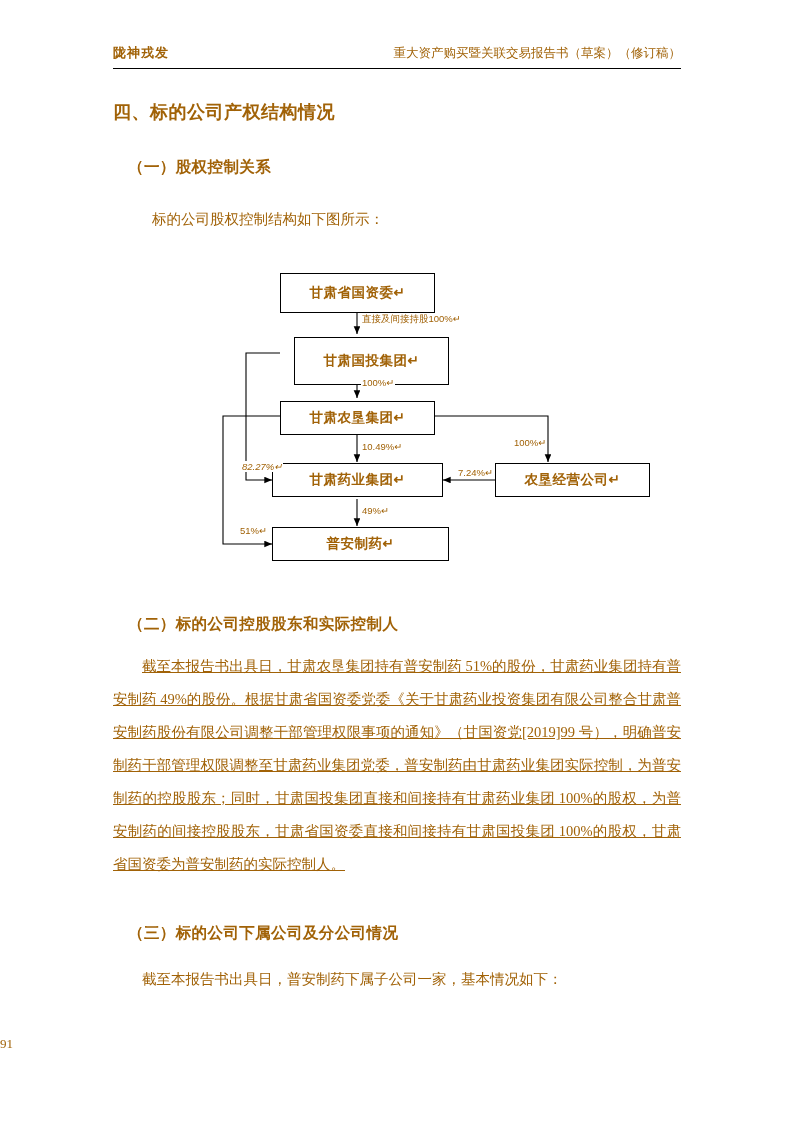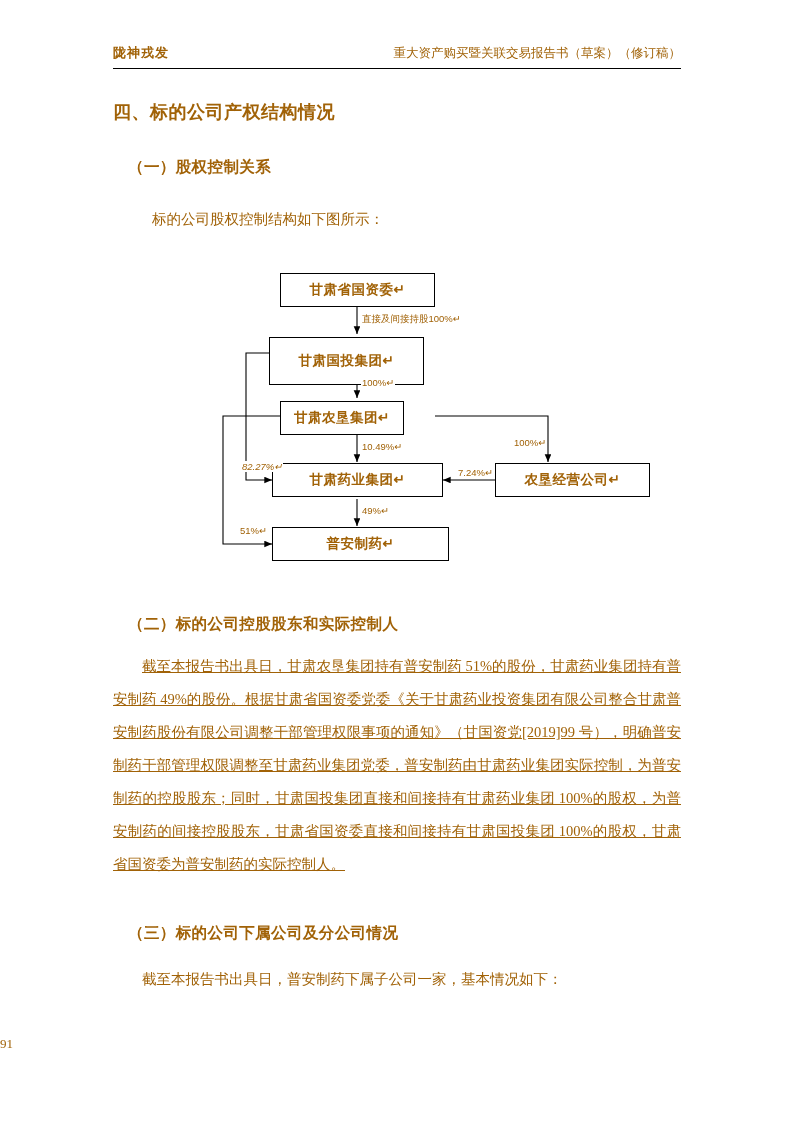--- a/index.html
+++ b/index.html
@@ -162,29 +162,29 @@
         <path d="M322 161 L435 161 L435 207" marker-end="url(#arr)"></path>
 
         <line x1="382" y1="225" x2="330" y2="225" marker-end="url(#arr)"></line>
 
         <path d="M167 98 L133 98 L133 225 L159 225" marker-end="url(#arr)"></path>
 
         <path d="M167 161 L110 161 L110 289 L159 289" marker-end="url(#arr)"></path>
       </g>
     </svg>
 
-    <div class="node" style="left:167px; top:18px; width:155px; height:34px;">
+    <div class="node" style="left:167px; top:18px; width:155px; height:40px;">
       <span>甘肃省国资委↵</span>
     </div>
 
-    <div class="node" style="left:156px; top:82px; width:155px; height:48px;">
+    <div class="node" style="left:181px; top:82px; width:155px; height:48px;">
       <span>甘肃国投集团↵</span>
     </div>
 
-    <div class="node" style="left:167px; top:146px; width:124px; height:34px;">
+    <div class="node" style="left:167px; top:146px; width:155px; height:34px;">
       <span>甘肃农垦集团↵</span>
     </div>
 
     <div class="node" style="left:159px; top:208px; width:171px; height:34px;">
       <span>甘肃药业集团↵</span>
     </div>
 
     <div class="node" style="left:382px; top:208px; width:155px; height:34px;">
       <span>农垦经营公司↵</span>
     </div>

